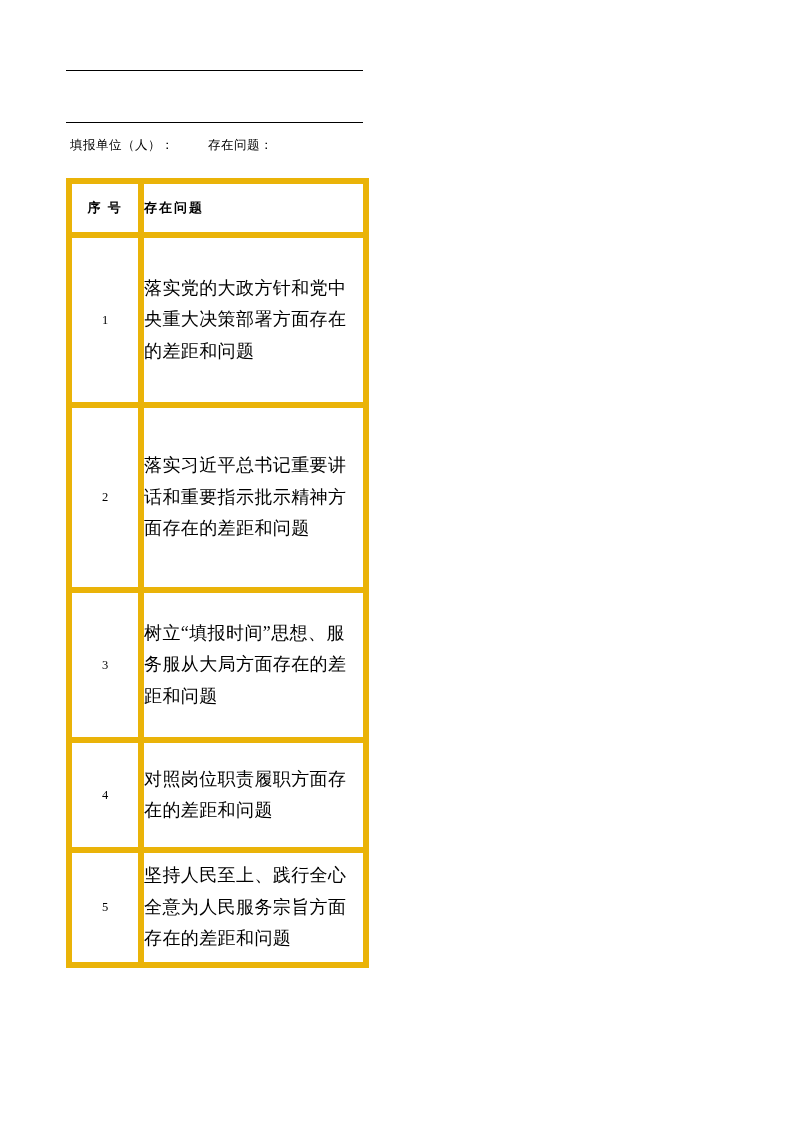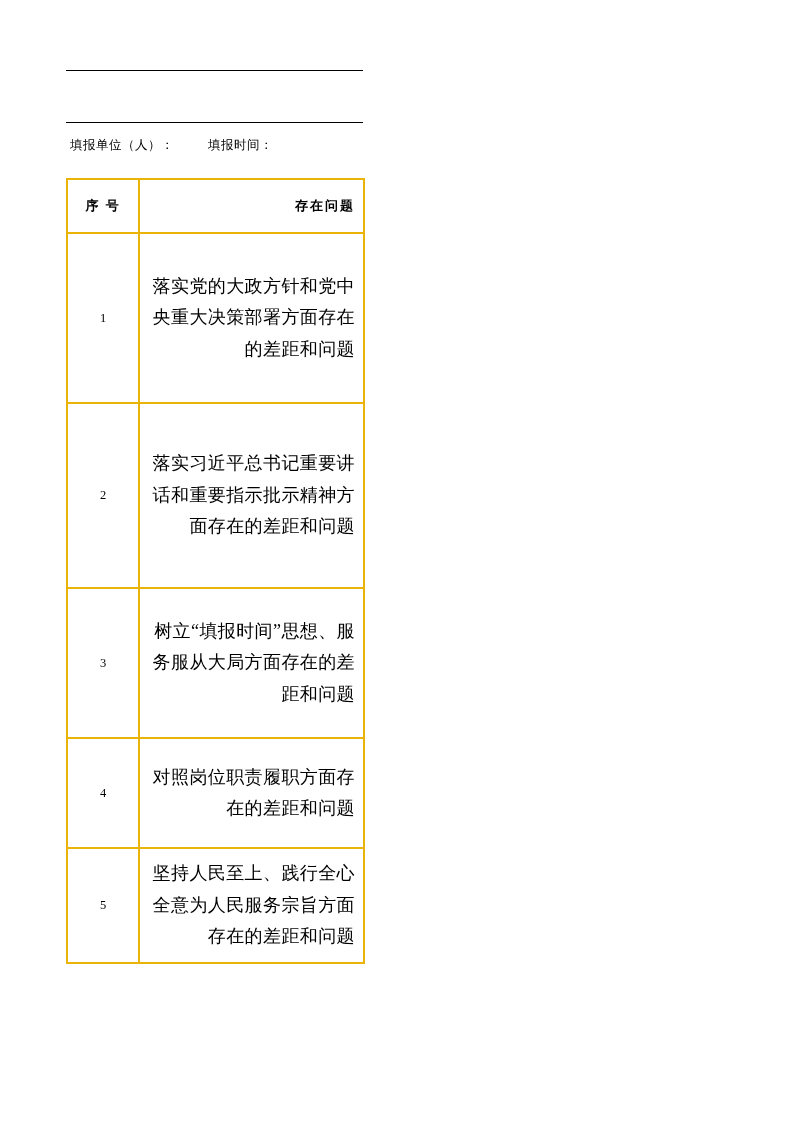--- a/index.html
+++ b/index.html
@@ -62,32 +62,32 @@
   
   table.main-table {
     position: absolute;
     left: 66px;
     top: 178px;
     width: 297px;
     border-collapse: collapse;
     table-layout: fixed;
   }
   table.main-table td, table.main-table th {
-    border: 2px solid #eab308;
+    border: 6px solid #eab308;
     box-sizing: border-box;
-    padding: 8px;
+    padding: 0;
   }
   th.col-no, td.cell-no {
     width: 72px;
     text-align: center;
     vertical-align: middle;
   }
   th.col-problem, td.cell-problem {
     width: 225px;
-    text-align: right;
+    text-align: left;
     vertical-align: middle;
   }
   thead th {
     height: 54px;
     font-weight: bold;
     font-size: 13px;
     letter-spacing: 2px;
   }
   tbody td {
     font-size: 18px;
@@ -111,21 +111,21 @@
 <body>
 
 <div class="page">
 
   <div class="header-block">
     <div class="title-line">
       <div class="title-text"></div>
     </div>
     <div class="meta-line">
       <span class="meta-unit">填报单位（人）：</span>
-      <span class="meta-date">填报时间：</span>
+      <span class="meta-date">存在问题：</span>
     </div>
   </div>
 
   <table class="main-table">
     <thead>
       <tr>
         <th class="col-no">序 号</th>
         <th class="col-problem">存在问题</th>
       </tr>
     </thead>

